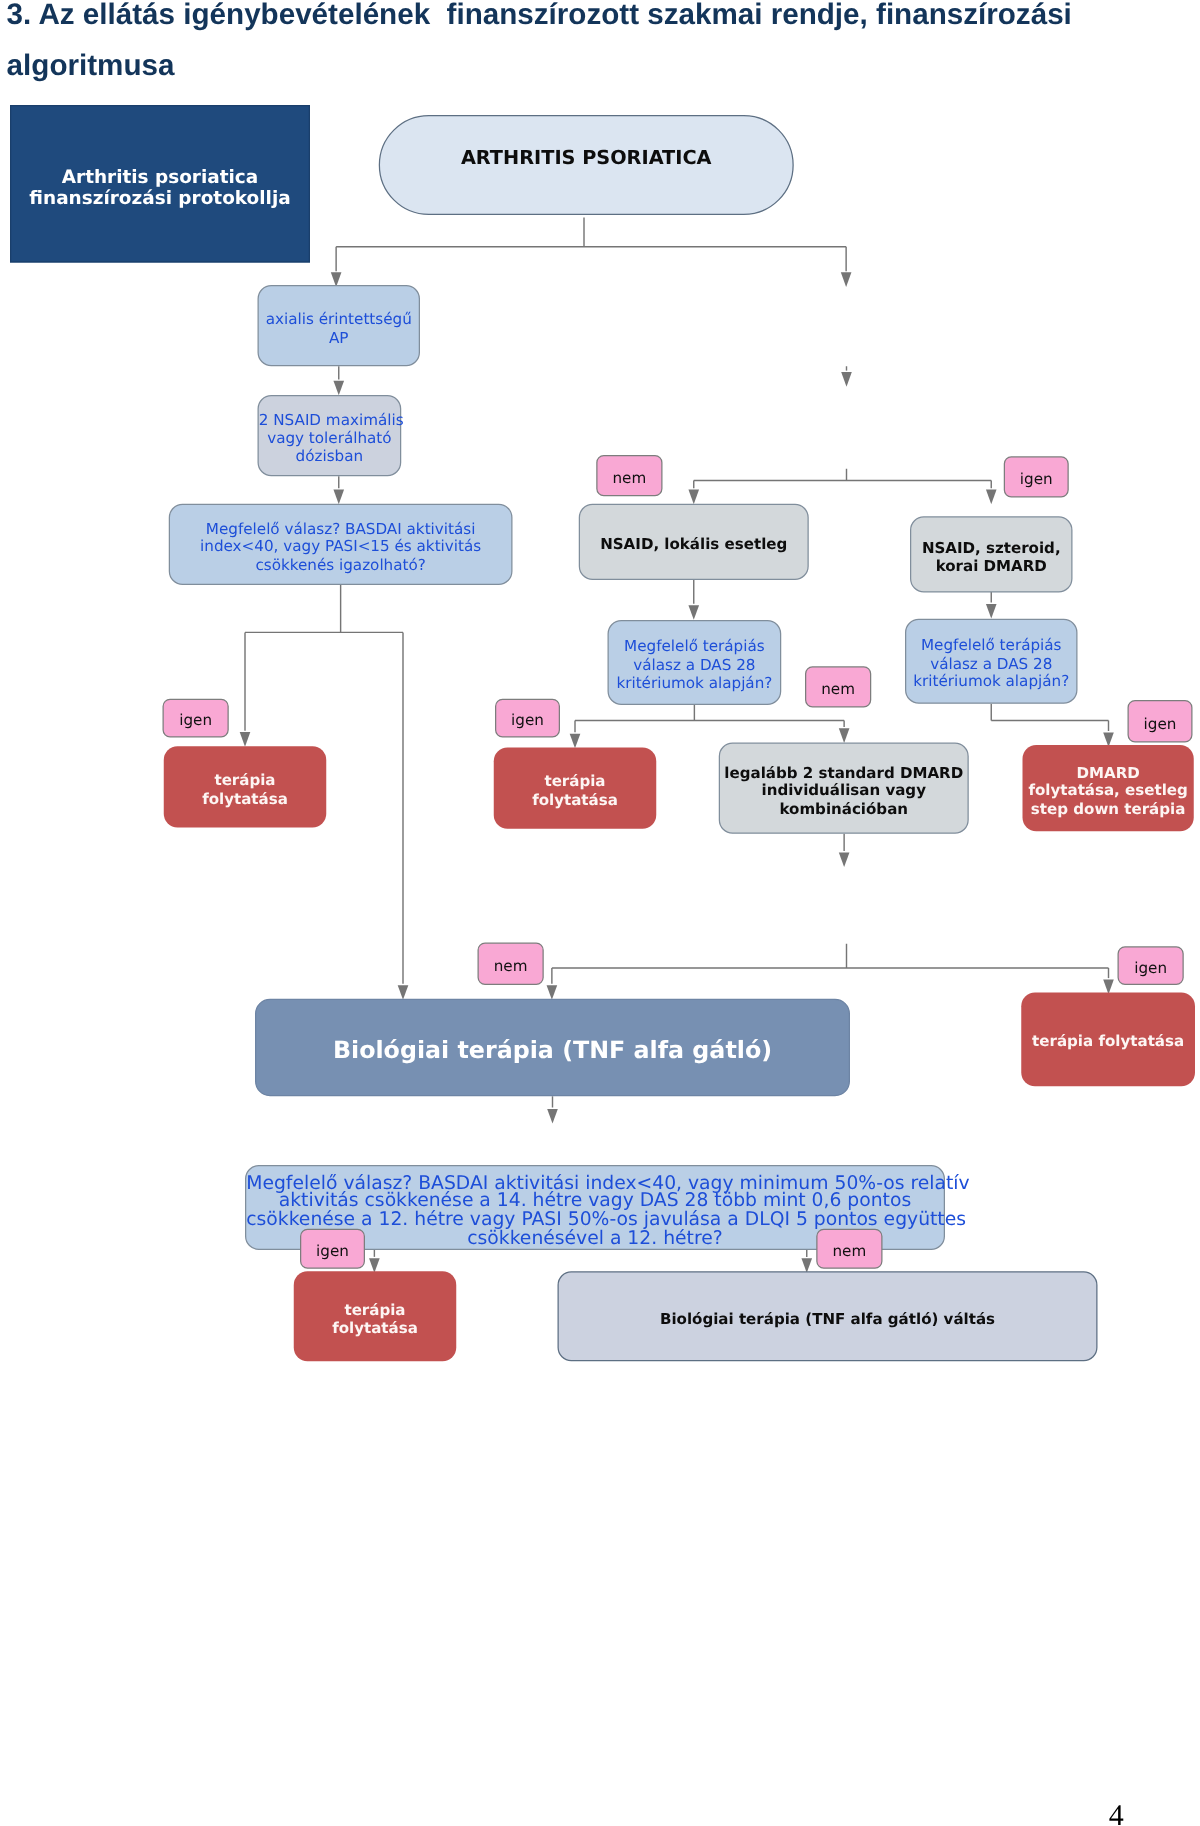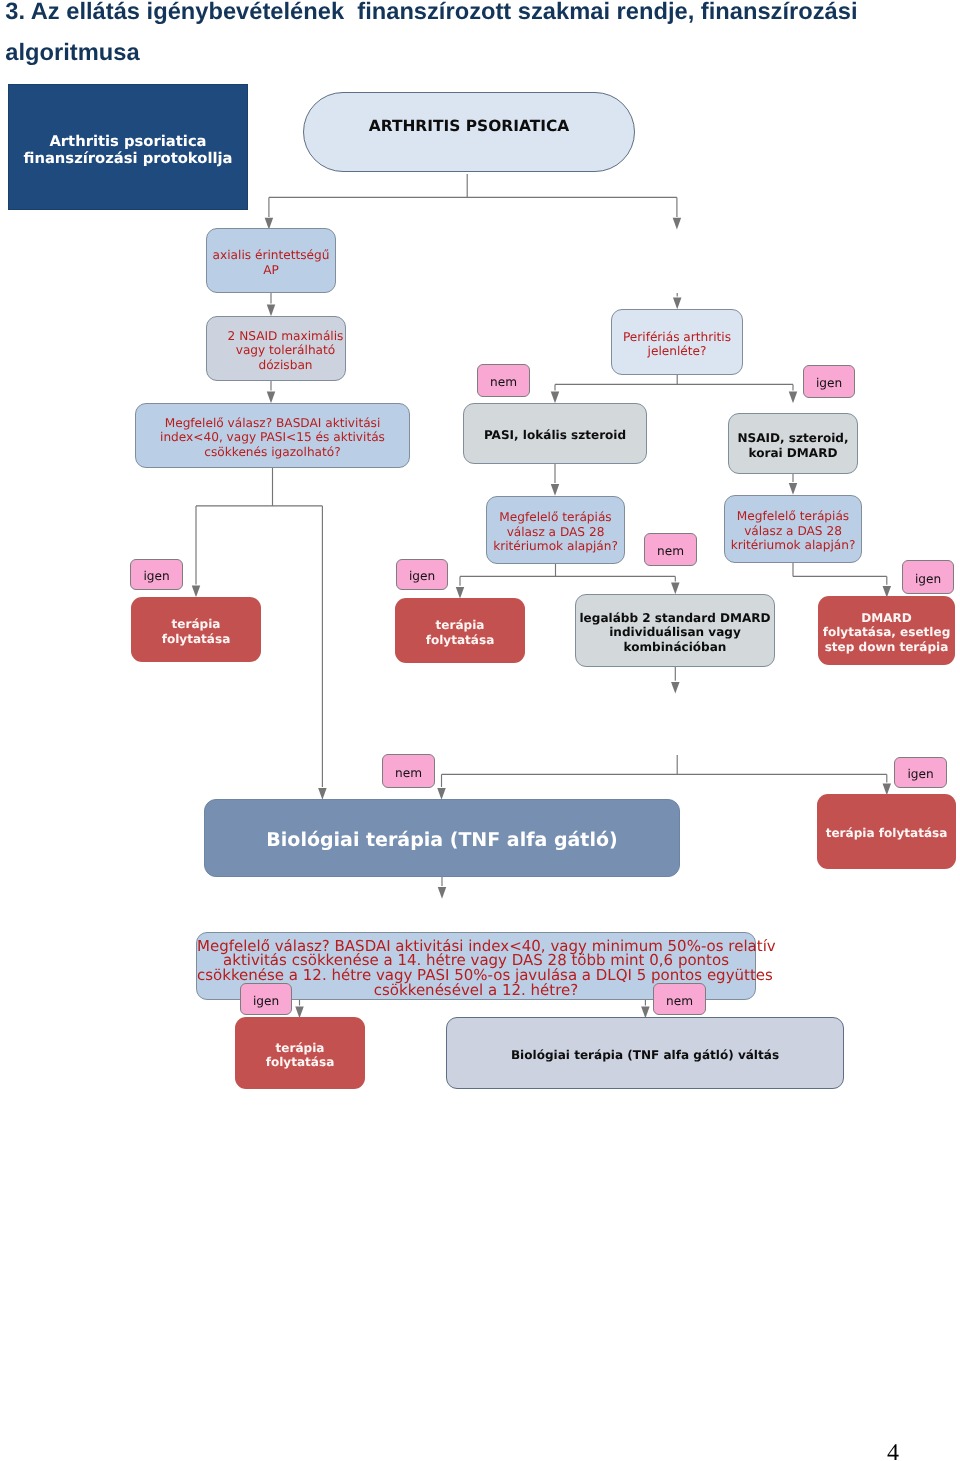--- a/index.html
+++ b/index.html
@@ -5,21 +5,21 @@
   html,body{margin:0;padding:0;background:#ffffff;}
   body{width:960px;height:1461px;position:relative;overflow:hidden;
        font-family:"DejaVu Sans",sans-serif;
        -webkit-font-smoothing:antialiased;text-rendering:geometricPrecision;}
   #page{position:absolute;left:0;top:0;width:960px;height:1461px;}
   .title{position:absolute;left:5.3px;top:-7.9px;width:955px;
          font-family:"Liberation Sans",sans-serif;font-weight:bold;font-size:23.7px;
          color:#13355a;line-height:41px;white-space:pre;}
   #wires{position:absolute;left:0;top:0;}
   .node{position:absolute;box-sizing:border-box;display:flex;align-items:center;
-        justify-content:center;font-size:12.15px;line-height:14.35px;color:#b91c1c;}
+        justify-content:center;font-size:12.15px;line-height:14.35px;color:#1d4ed8;}
   .nw{display:block;width:100%;text-align:center;line-height:inherit;position:relative;top:2px;}
   .nw>span{display:block;white-space:nowrap;}
   .hdr{position:absolute;box-sizing:border-box;background:#1f4a7d;color:#ffffff;border:1px solid #1a3f6b;
        font-weight:bold;font-size:14.75px;line-height:16.8px;display:flex;flex-direction:column;
        align-items:center;justify-content:center;text-align:center;}
   .cap{background:#dbe5f1;border:1px solid #5d6f83;border-radius:41px;font-weight:bold;
        font-size:15.45px;color:#0d0d0d;align-items:flex-start;padding-top:23.5px;}
   .lblue{background:#bacfe6;border:1px solid #808e9c;border-radius:11px;}
   .vlblue{background:#dbe5f1;border:1px solid #808e9c;border-radius:11px;}
   .gray{background:#d3d8db;border:1px solid #808e9c;border-radius:11px;font-weight:bold;color:#0d0d0d;font-size:12.05px;}
@@ -108,43 +108,37 @@
       <div class="nw">
         <span>ARTHRITIS PSORIATICA</span>
       </div>
     </div>
   <div class="node lblue" style="left:206px;top:228px;width:130px;height:65px;">
       <div class="nw">
         <span>axialis érintettségű</span>
         <span>AP</span>
       </div>
     </div>
-  <div class="node graylt" style="left:206px;top:316px;width:140px;height:65px;padding-left:19px;">
+  <div class="node graylt" style="left:206px;top:316px;width:115px;height:65px;">
       <div class="nw">
         <span>2 NSAID maximális</span>
         <span>vagy tolerálható</span>
         <span>dózisban</span>
       </div>
     </div>
-  <div class="node vlblue" style="left:611px;top:309px;width:132px;height:66px;">
-      <div class="nw">
-        <span>Perifériás arthritis</span>
-        <span>jelenléte?</span>
-      </div>
-    </div>
   <div class="node lblue" style="left:135px;top:403px;width:275px;height:65px;">
       <div class="nw">
         <span>Megfelelő válasz? BASDAI aktivitási</span>
         <span>index&lt;40, vagy PASI&lt;15 és aktivitás</span>
         <span>csökkenés igazolható?</span>
       </div>
     </div>
   <div class="node gray" style="left:463px;top:403px;width:184px;height:61px;">
       <div class="nw">
-        <span>PASI, lokális szteroid</span>
+        <span>NSAID, lokális esetleg</span>
       </div>
     </div>
   <div class="node gray" style="left:728px;top:403px;width:130px;height:61px;margin-top:10px;">
       <div class="nw">
         <span>NSAID, szteroid,</span>
         <span>korai DMARD</span>
       </div>
     </div>
   <div class="node lblue" style="left:486px;top:496px;width:139px;height:68px;">
       <div class="nw">
@@ -203,21 +197,21 @@
         <span>csökkenése a 12. hétre vagy PASI 50%-os javulása a DLQI 5 pontos együttes</span>
         <span>csökkenésével a 12. hétre?</span>
       </div>
     </div>
   <div class="node red" style="left:235px;top:1017px;width:130px;height:72px;">
       <div class="nw">
         <span>terápia</span>
         <span>folytatása</span>
       </div>
     </div>
-  <div class="node periwinkle" style="left:446px;top:1017px;width:398px;height:72px;">
+  <div class="node periwinkle" style="left:446px;top:1017px;width:432px;height:72px;">
       <div class="nw">
         <span>Biológiai terápia (TNF alfa gátló) váltás</span>
       </div>
     </div>
   <div class="node tag" style="left:477px;top:364px;width:53px;height:33px">
       <div class="nw">
         <span>nem</span>
       </div>
     </div>
   <div class="node tag" style="left:803px;top:365px;width:52px;height:33px">

